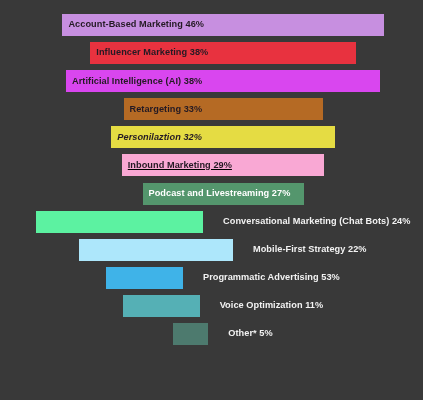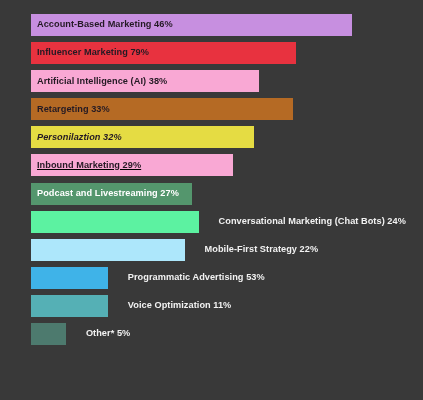--- a/index.html
+++ b/index.html
@@ -26,20 +26,21 @@
     top: 14px;
     right: 8px;
     bottom: 14px;
   }
   .bar-row {
     position: relative;
     height: 22px;
     margin-bottom: 6.1px;
     display: flex;
     align-items: stretch;
+    justify-content: center;
   }
   .bar {
     height: 22px;
     flex: 0 0 auto;
     display: flex;
     align-items: center;
     box-sizing: border-box;
   }
   .bar-label {
     font-size: 9.2px;
@@ -65,30 +66,30 @@
 
 <div id="chart-root">
   <div class="plot-area" id="plot-area">
       <div class="bar-row">
         <div class="bar" style="background: rgb(199, 143, 224); width: 321.164px;">
           <span class="bar-label inside label-dark">Account-Based Marketing 46%</span>
         </div>
       </div>
       <div class="bar-row">
         <div class="bar" style="background: rgb(232, 50, 63); width: 265.309px;">
-          <span class="bar-label inside label-dark">Influencer Marketing 79%</span>
+          <span class="bar-label inside label-dark">Influencer Marketing 38%</span>
         </div>
       </div>
       <div class="bar-row">
-        <div class="bar" style="background: #f9a8d4; width: 228px;">
+        <div class="bar" style="background: #d946ef; width: 314px;">
           <span class="bar-label inside label-dark">Artificial Intelligence (AI) 38%</span>
         </div>
       </div>
       <div class="bar-row">
-        <div class="bar" style="background: rgb(181, 106, 36); width: 262px;">
+        <div class="bar" style="background: rgb(181, 106, 36); width: 199px;">
           <span class="bar-label inside label-dark">Retargeting 33%</span>
         </div>
       </div>
       <div class="bar-row">
         <div class="bar" style="background: rgb(229, 220, 67); width: 223.418px; font-style: italic;">
           <span class="bar-label inside label-dark">Personilaztion 32%</span>
         </div>
       </div>
       <div class="bar-row">
         <div class="bar" style="background: #f9a8d4; width: 202.473px; text-decoration: underline;">

